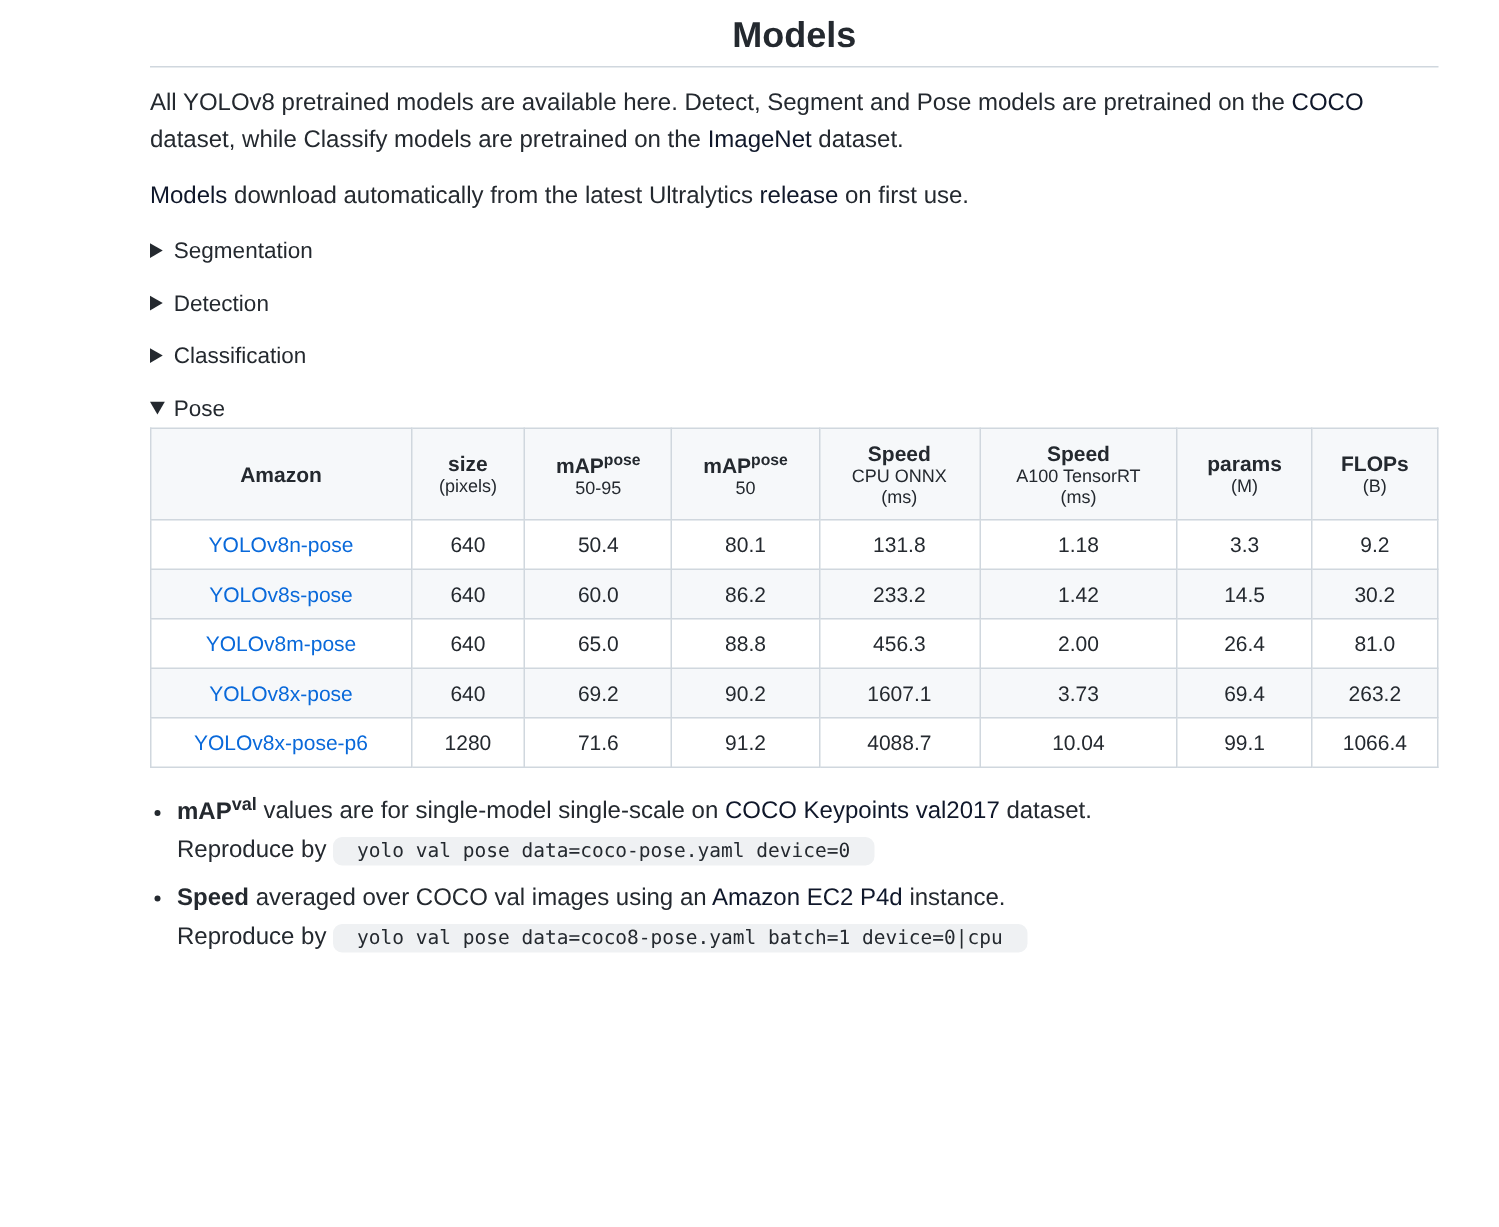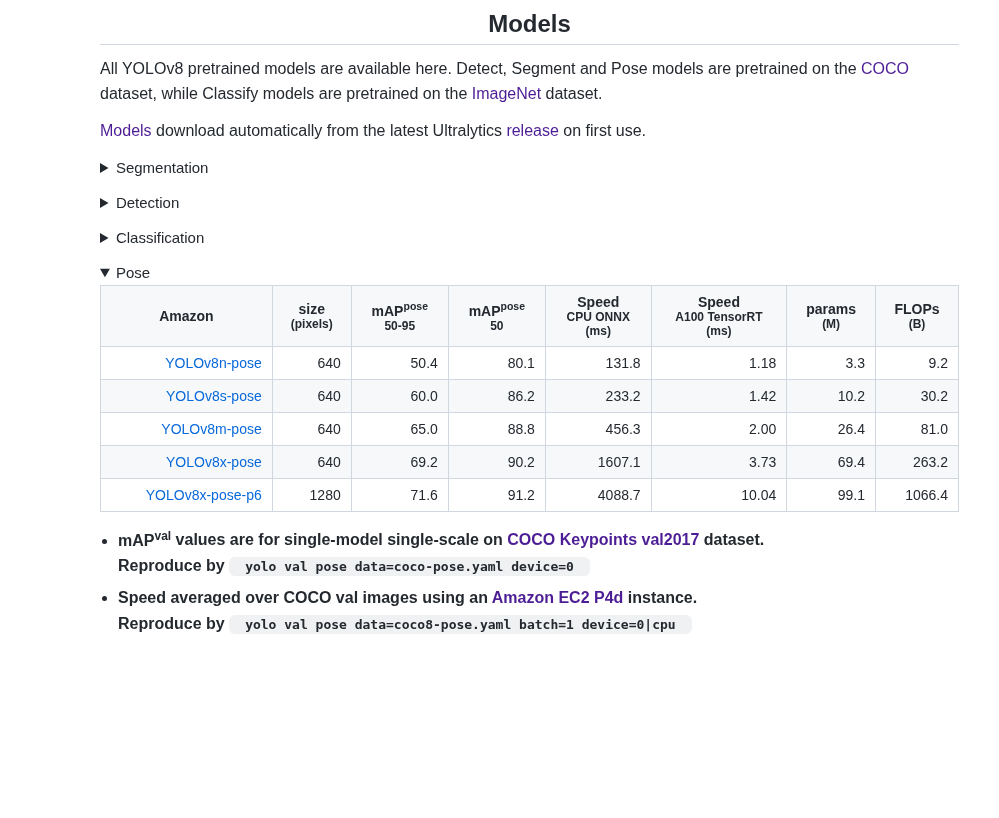--- a/index.html
+++ b/index.html
@@ -19,21 +19,21 @@
     text-align: center;
     margin: 10px 0 8px 0;
     padding-bottom: 6px;
     border-bottom: 1px solid #d0d7de;
   }
   p {
     margin: 12px 0;
     line-height: 1.55;
   }
   a {
-    color: #4c1d95;
+    color: #0f172a;
     text-decoration: none;
   }
   details {
     margin: 10px 0;
   }
   summary {
     cursor: pointer;
     font-size: 15px;
     padding: 4px 0;
   }
@@ -41,50 +41,49 @@
     margin: 4px 0 12px 0;
   }
   table {
     border-collapse: collapse;
     width: 100%;
     font-size: 14px;
   }
   th, td {
     border: 1px solid #d0d7de;
     padding: 8px 10px;
-    text-align: right;
+    text-align: center;
   }
   th {
     background: #f6f8fa;
     text-align: center;
     font-weight: 600;
     vertical-align: middle;
   }
   th .sub {
     display: block;
     font-size: 12px;
-    font-weight: 700;
+    font-weight: 400;
   }
   tbody tr:nth-child(even) {
     background: #f6f8fa;
   }
   tbody td:first-child a {
     color: #0969da;
   }
   sup.s {
     font-size: 0.75em;
   }
   ul.notes {
     margin: 14px 0 0 18px;
     padding: 0;
   }
   ul.notes li {
     margin: 6px 0;
     line-height: 1.6;
-    font-weight: bold;
   }
   code.inline {
     background: #eff1f3;
     border-radius: 6px;
     padding: 2px 16px;
     font-family: ui-monospace, SFMono-Regular, "SF Mono", Menlo, Consolas, monospace;
     font-size: 13px;
   }
 </style>
 </head>
@@ -164,21 +163,21 @@
             <td>3.3</td>
             <td>9.2</td>
           </tr>
           <tr>
             <td><a href="#">YOLOv8s-pose</a></td>
             <td>640</td>
             <td>60.0</td>
             <td>86.2</td>
             <td>233.2</td>
             <td>1.42</td>
-            <td>10.2</td>
+            <td>14.5</td>
             <td>30.2</td>
           </tr>
           <tr>
             <td><a href="#">YOLOv8m-pose</a></td>
             <td>640</td>
             <td>65.0</td>
             <td>88.8</td>
             <td>456.3</td>
             <td>2.00</td>
             <td>26.4</td>

